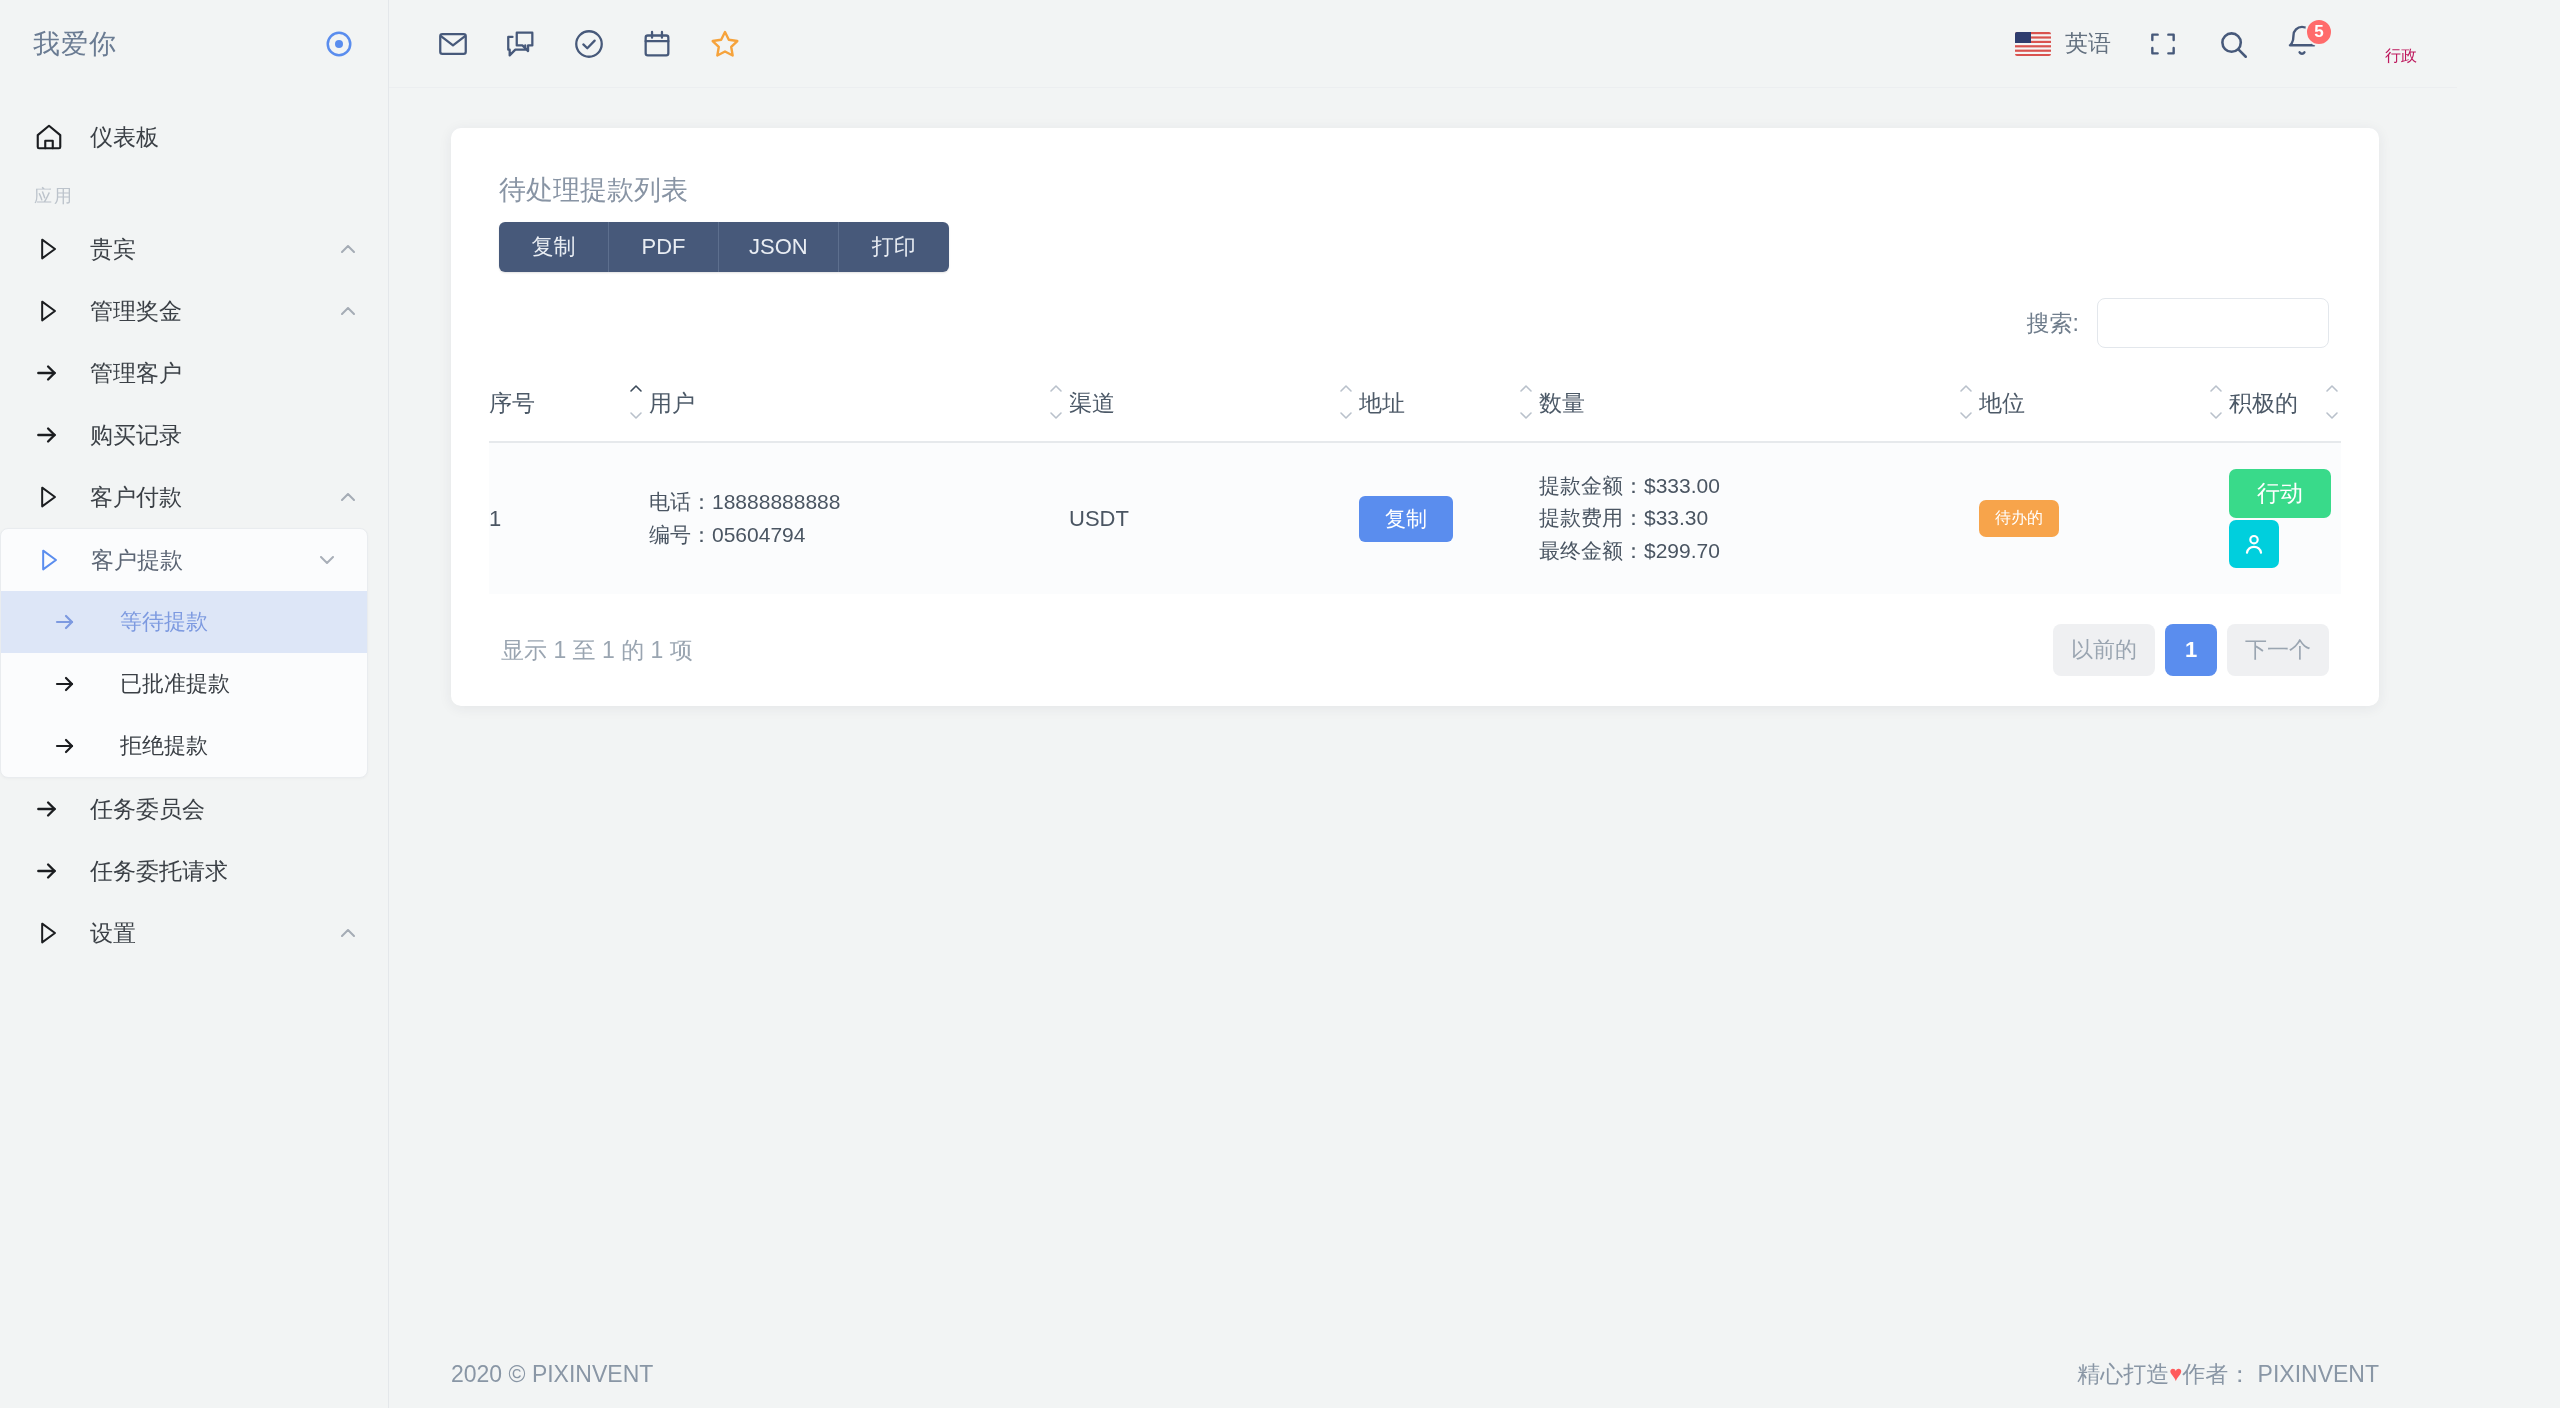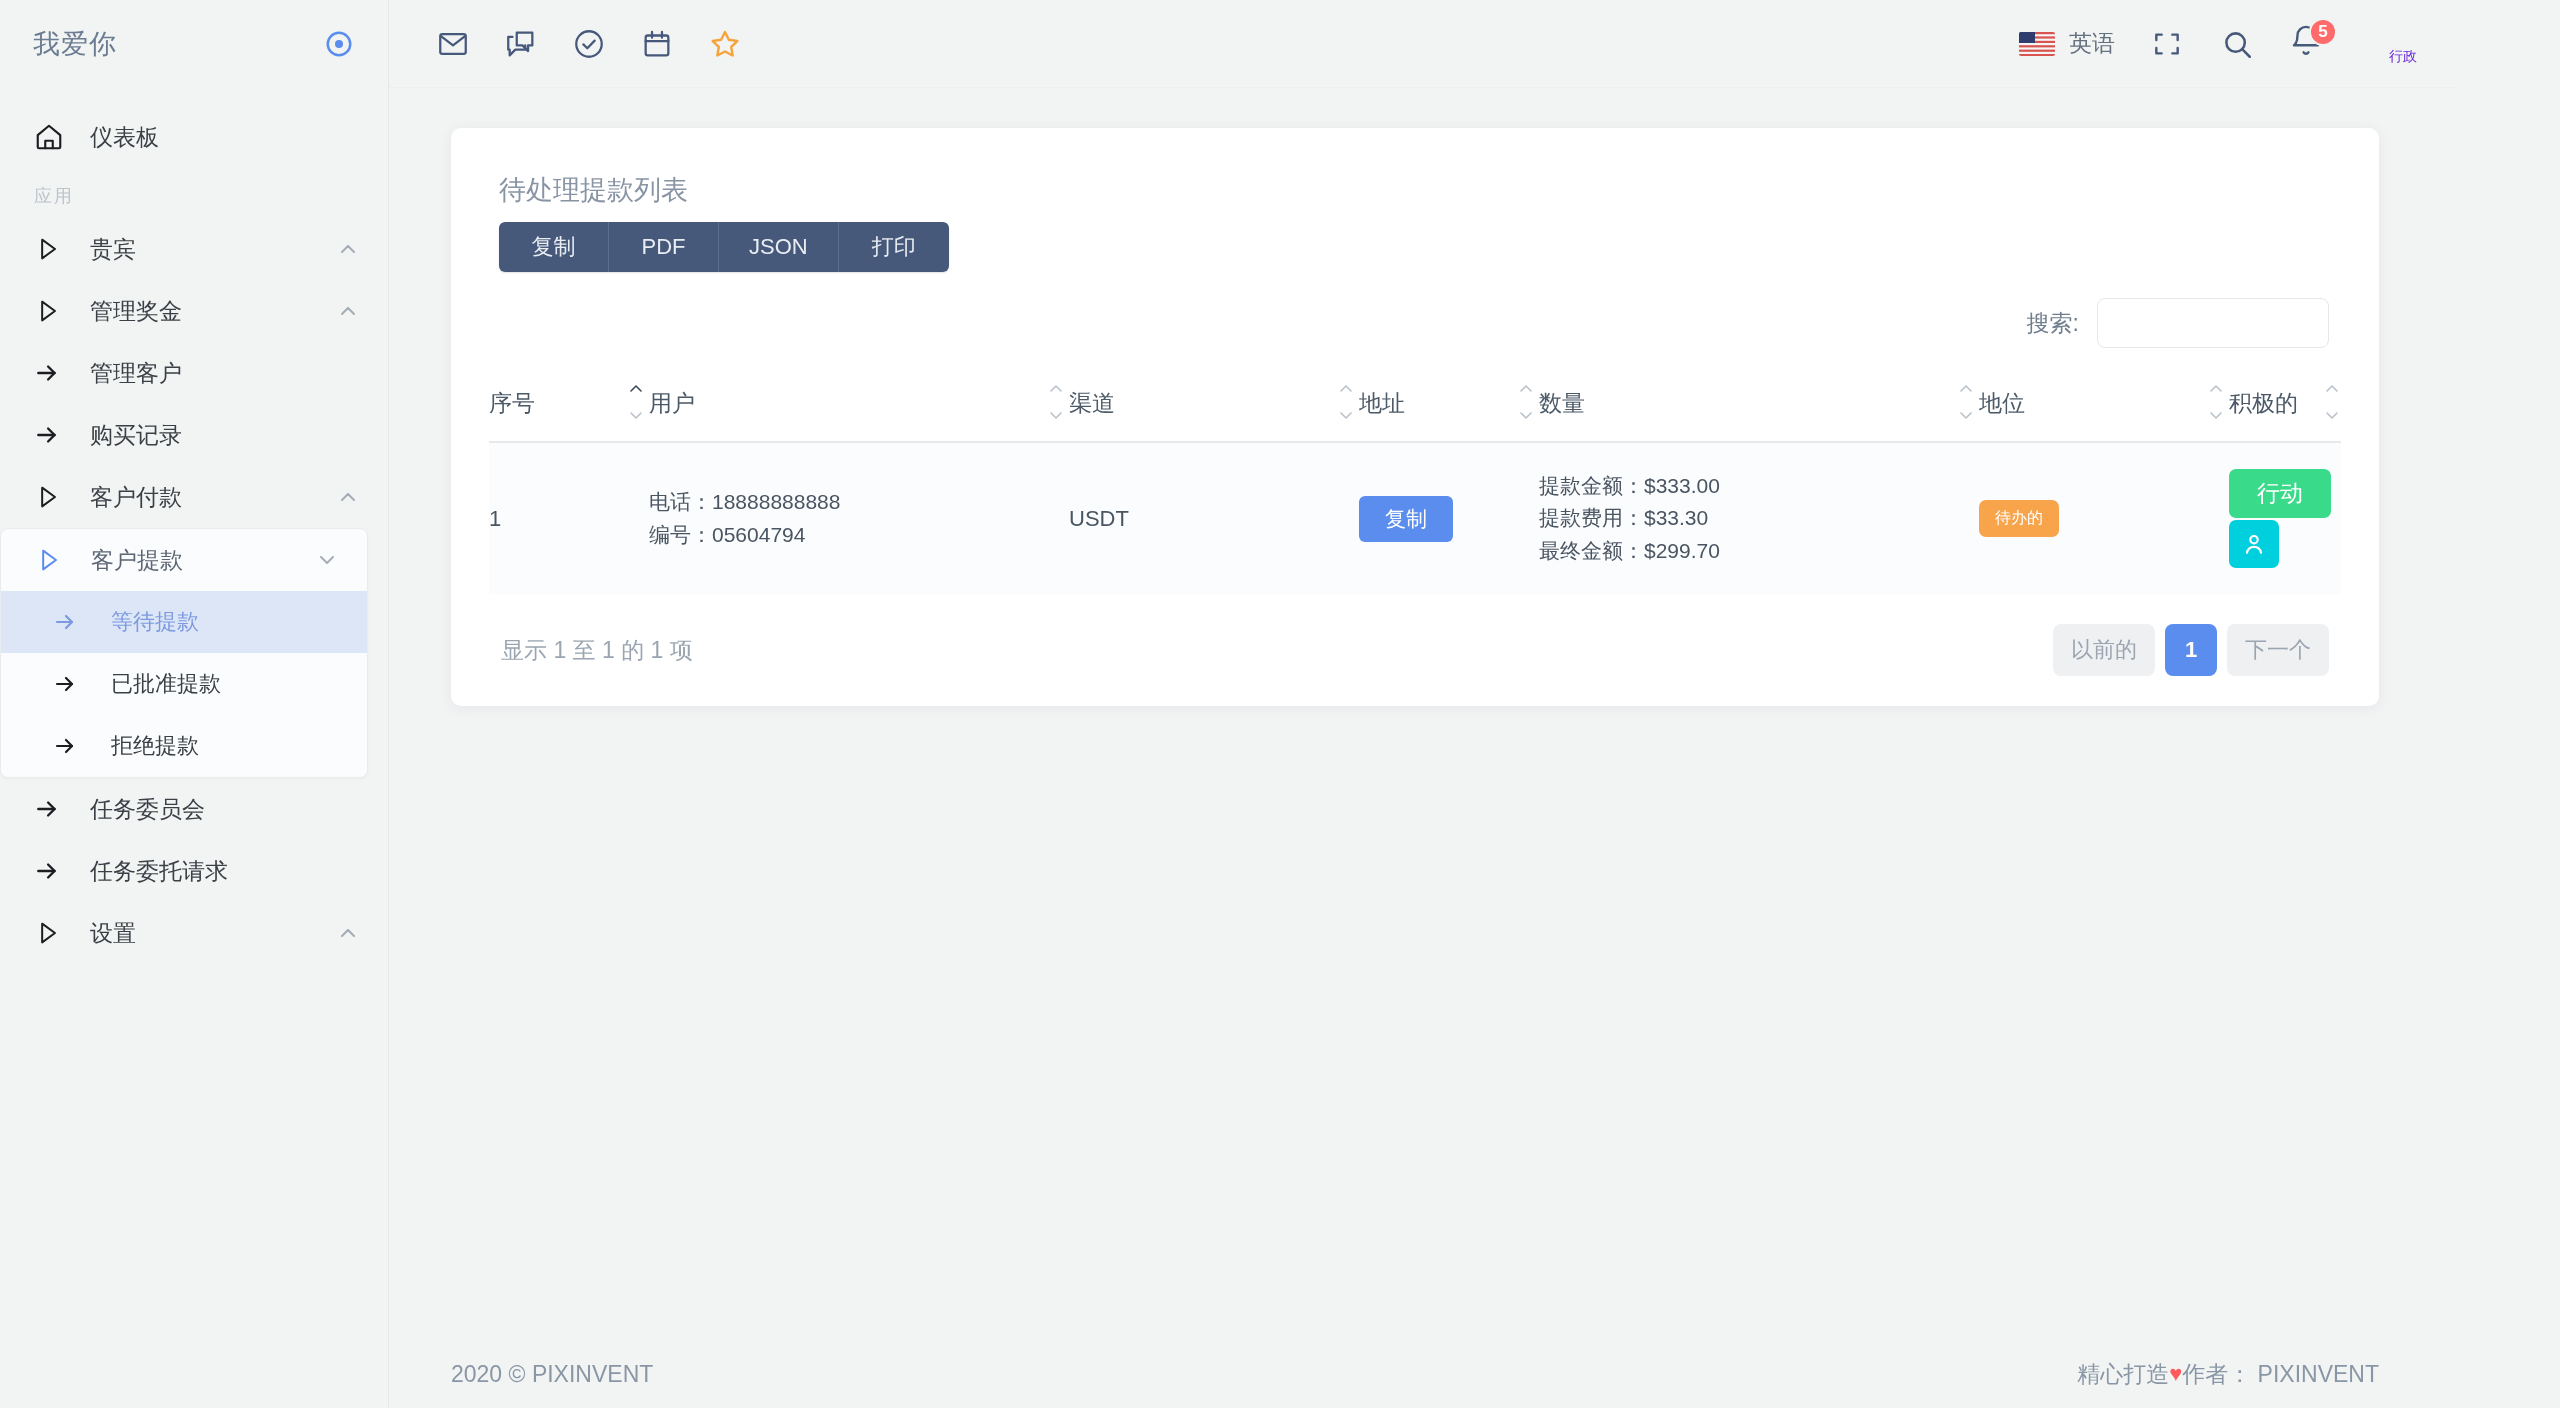--- a/index.html
+++ b/index.html
@@ -44,21 +44,21 @@
     margin:0 0 0 0;
     background:#fbfcfd;
     border:1px solid #e9ecef;
     border-radius:8px;
     box-shadow:0 1px 3px rgba(0,0,0,.03);
     width:368px;
   }
   .group-card .nav-item{ padding-left:34px; }
   .group-parent .nav-label{ color:#5b6574; }
   .sub-item{
-    display:flex; align-items:center; height:62px; padding-left:52px; cursor:pointer;
+    display:flex; align-items:center; height:62px; padding-left:52px; cursor:pointer;gap:9px;
   }
   .sub-item .nav-label{ font-size:22px; margin-left:22px; }
   .sub-item.active{ background:#dde6f7; }
   .sub-item.active .nav-label{ color:#7d9ae0; }
 
   
   .main{ flex:1; display:flex; flex-direction:column; min-width:0; position:relative;}
   .topbar{
     height:88px; display:flex; align-items:center;
     padding:0 40px 0 46px; border-bottom:1px solid #eceef0;
@@ -71,21 +71,21 @@
   .lang-label{ font-size:23px; color:#63707f; }
   .flag{ width:36px; height:24px; border-radius:2px; overflow:hidden; display:block;}
   .bell-wrap{ position:relative; width:40px; height:40px; }
   .badge{
     position:absolute; top:-6px; right:-8px;
     background:#ff6b6b; color:#fff; font-size:17px; font-weight:bold;
     min-width:28px; height:28px; border-radius:14px;
     display:flex; align-items:center; justify-content:center;
     border:2px solid #f2f4f4;
   }
-  .user-name{ font-size:14px; color:#6d28d9; margin-left:26px; margin-top:26px;}
+  .user-name{ font-size:16px; color:#be185d; margin-left:26px; margin-top:26px;}
 
   .content{ flex:1; padding:40px 78px 0 62px; overflow:hidden;}
 
   .card{
     background:#fff; border-radius:10px;
     box-shadow:0 2px 14px rgba(36,46,66,.07);
     padding:34px 38px 30px 38px;
     position:relative;
     min-height:512px;
   }

